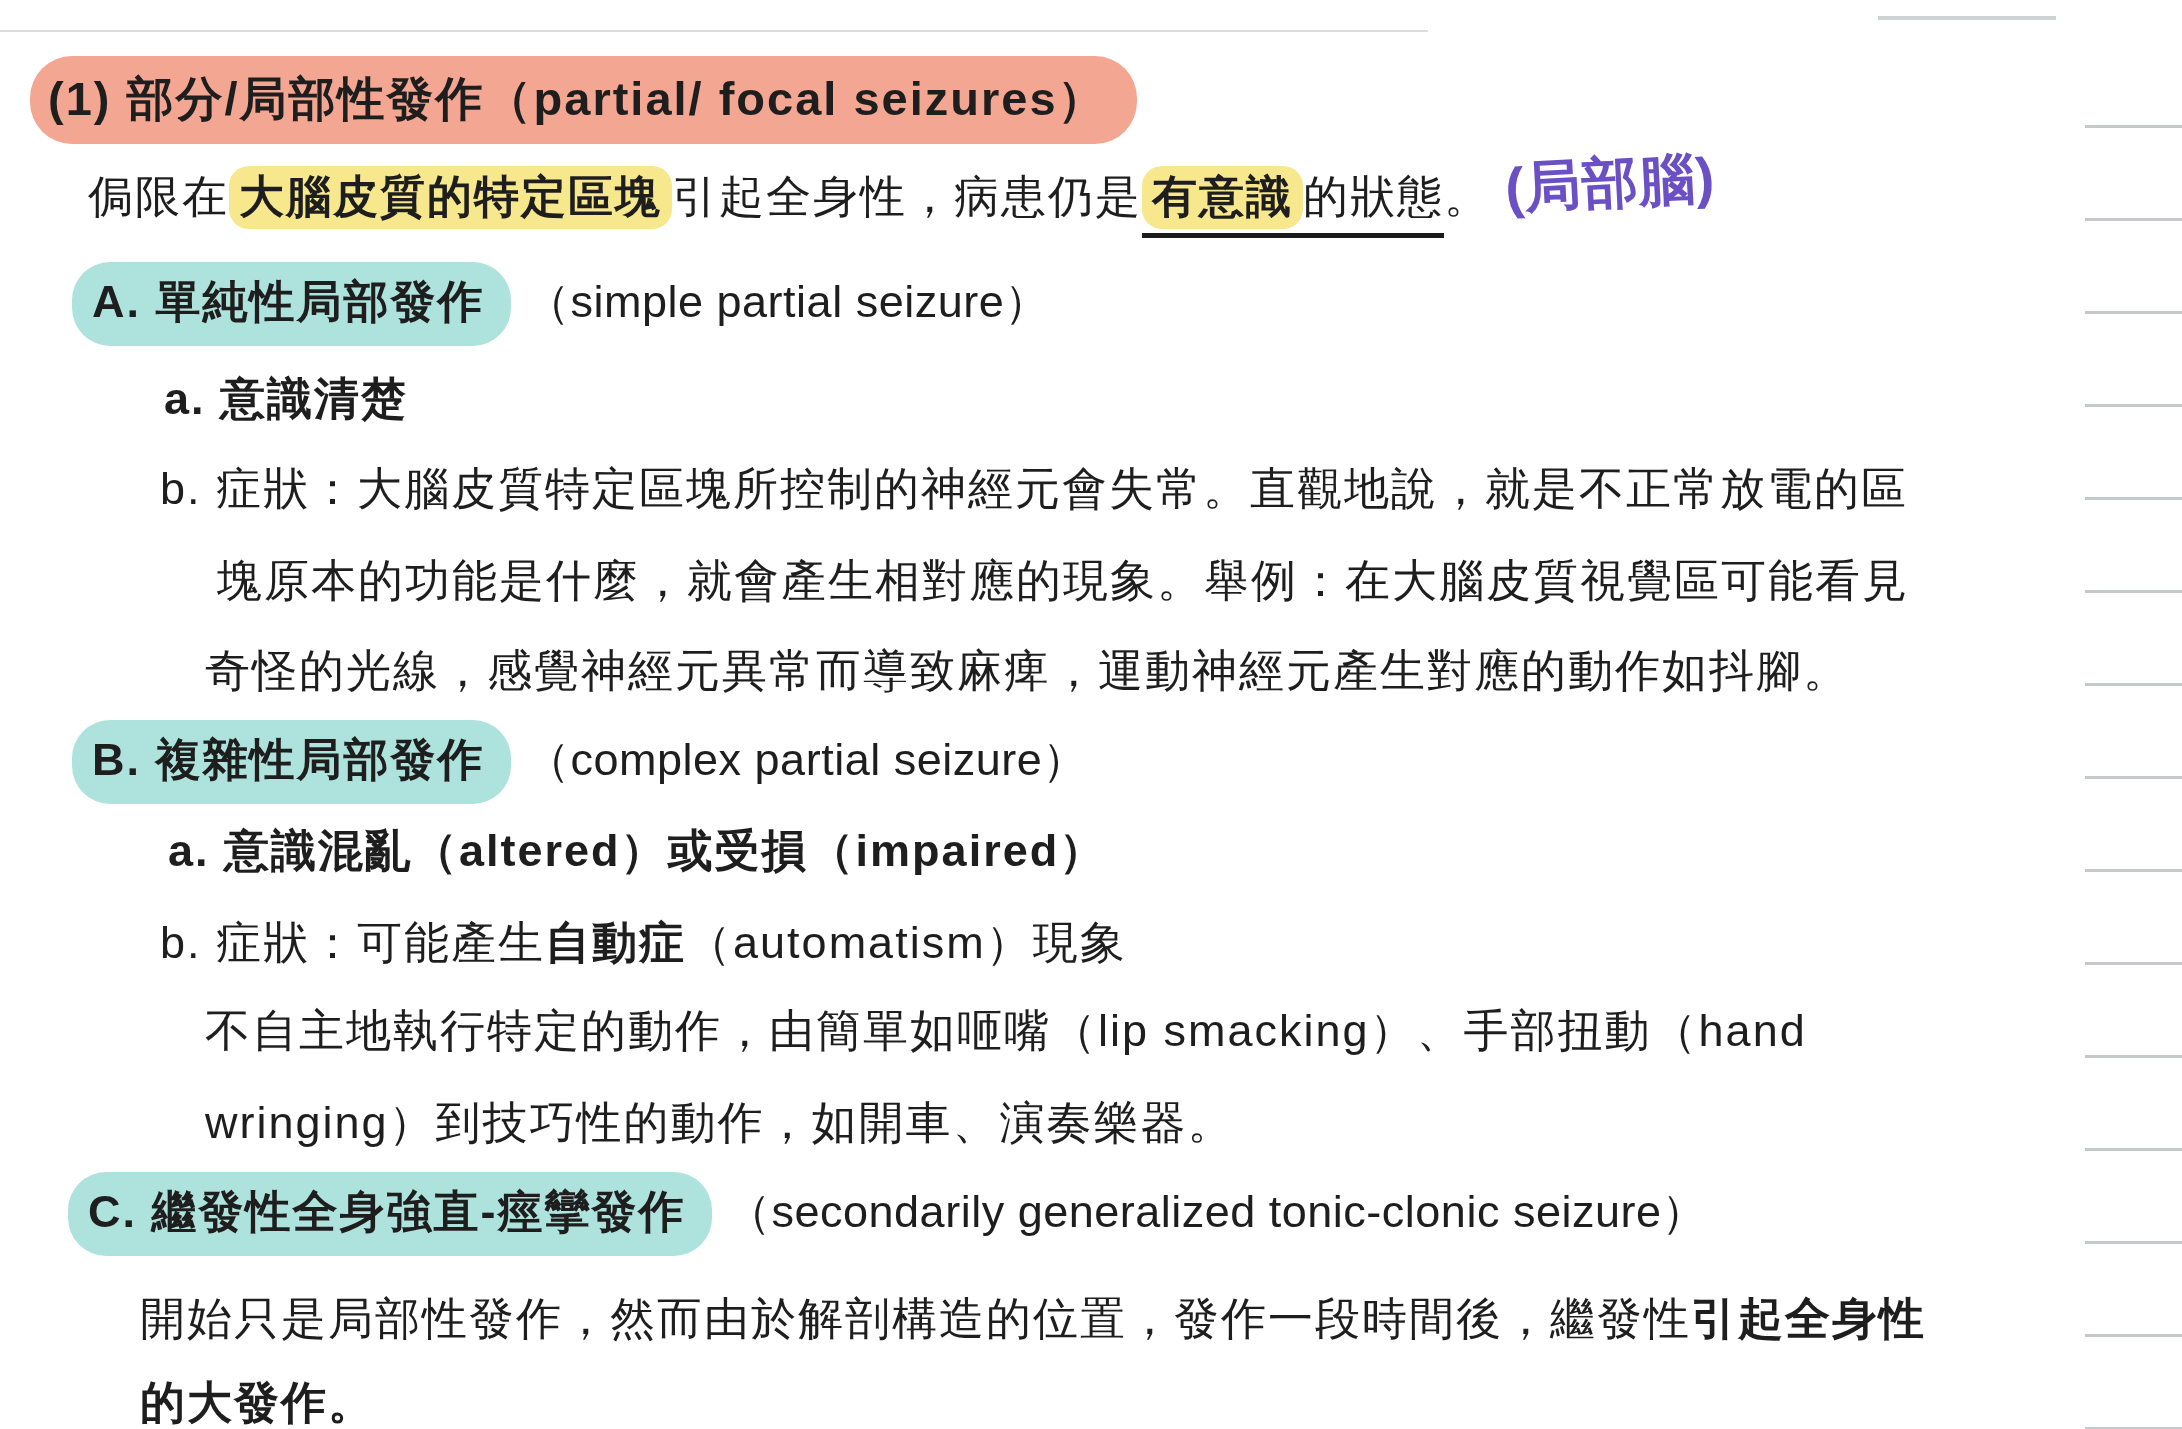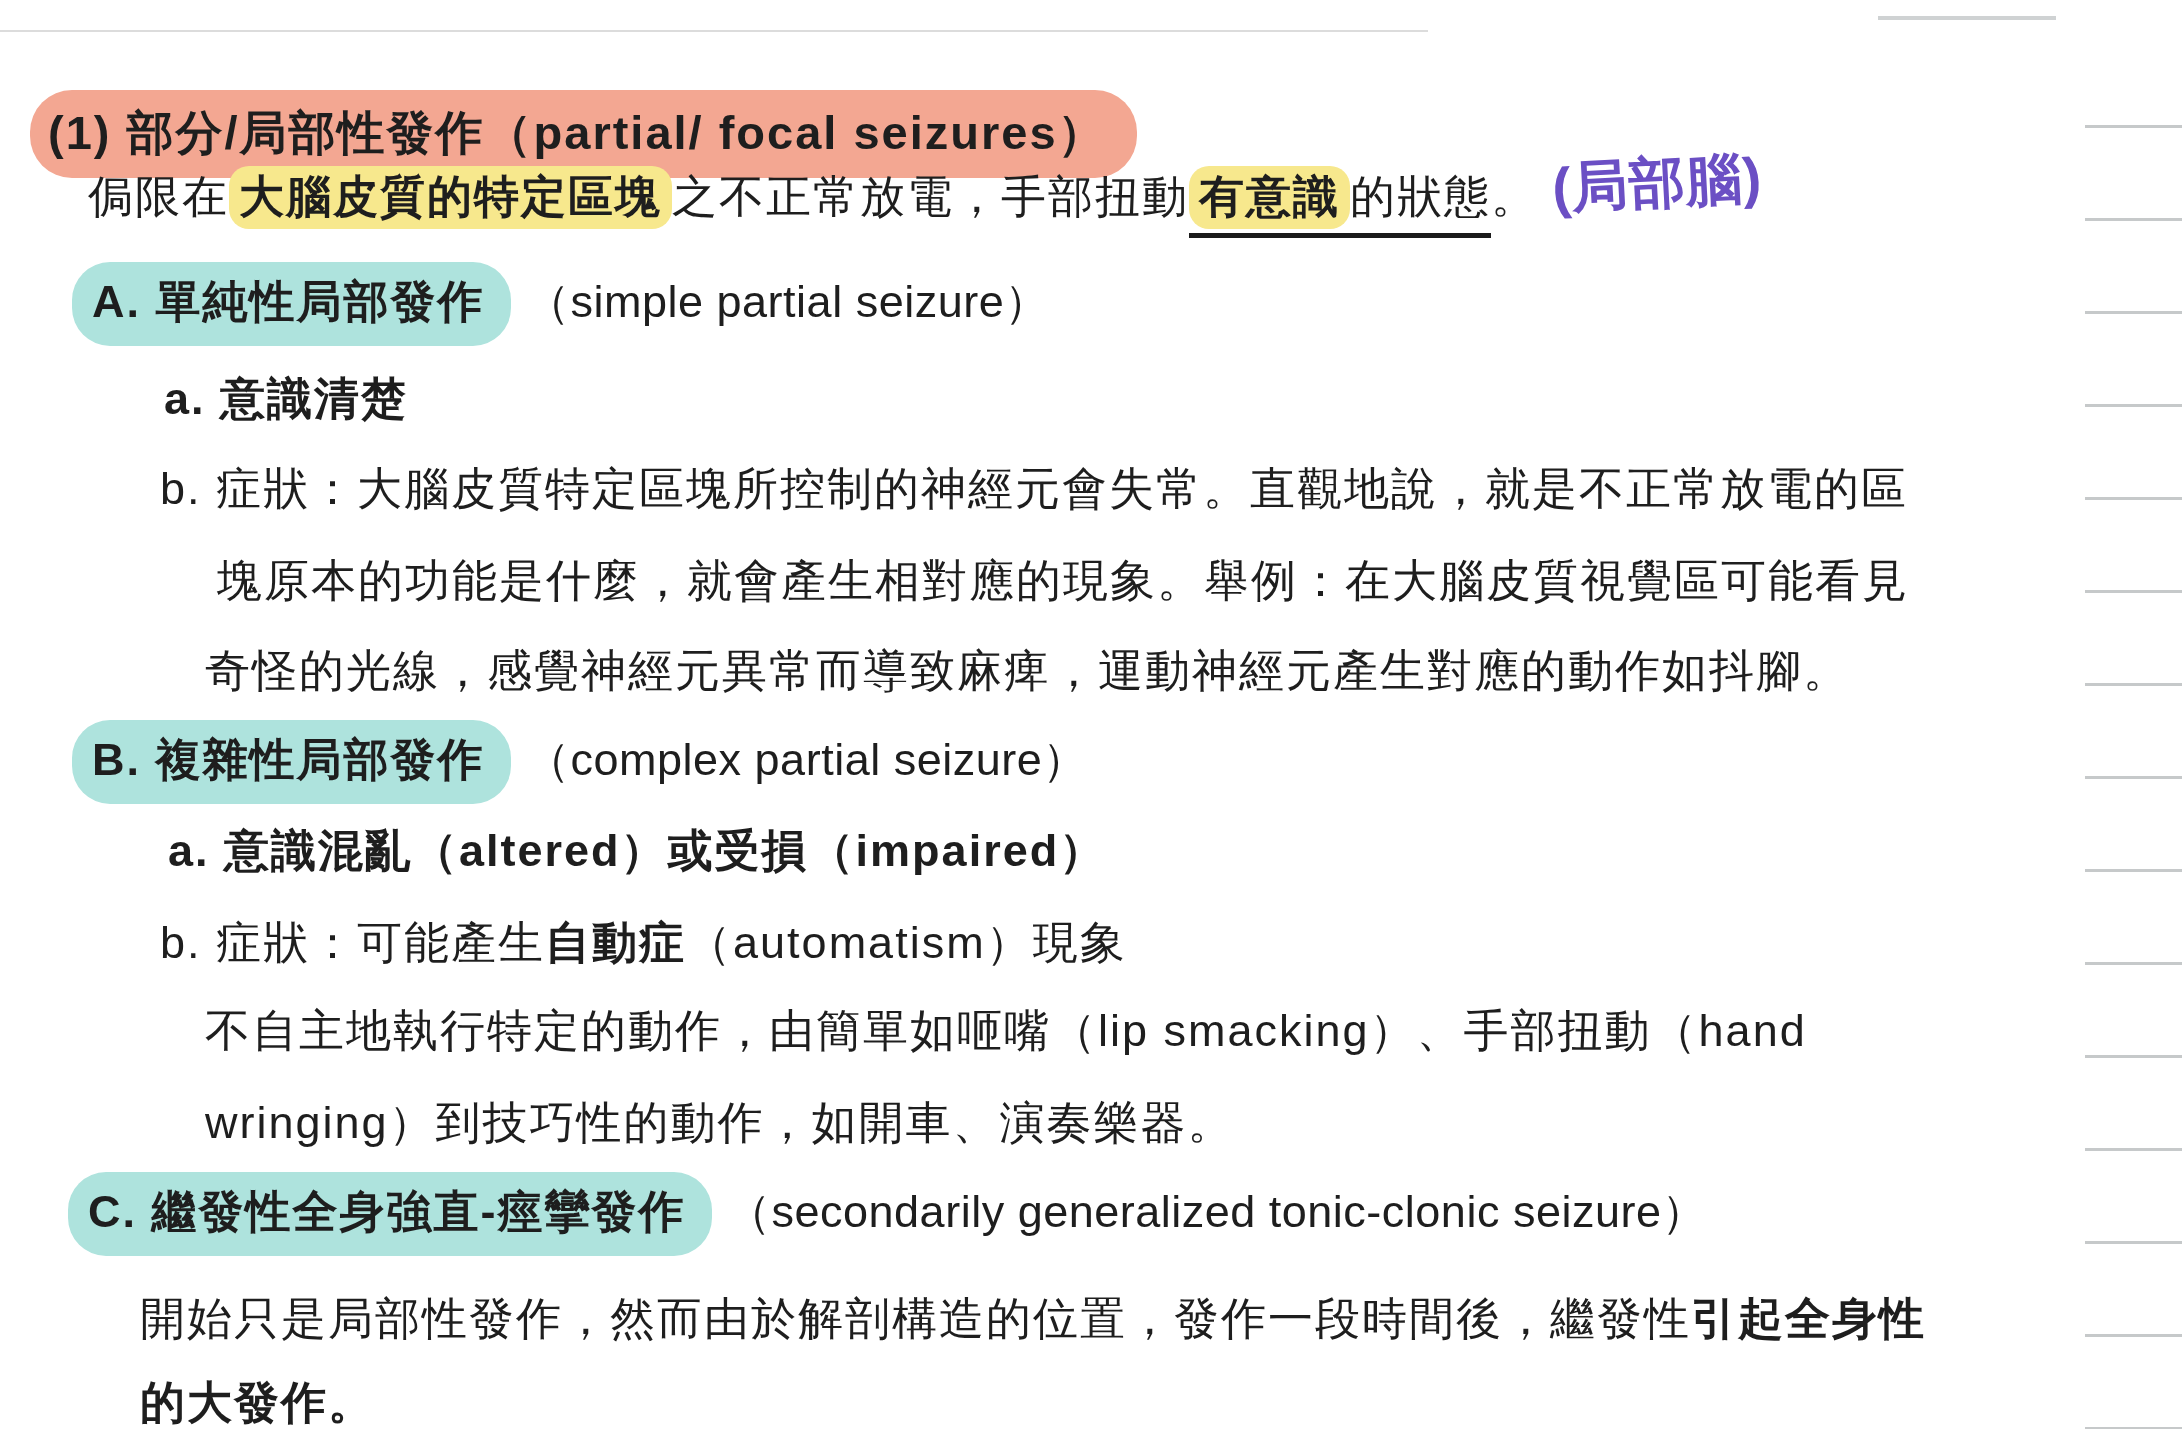--- a/index.html
+++ b/index.html
@@ -24,21 +24,21 @@
   .rule{position:absolute;left:2085px;width:97px;height:3px;background:var(--rule);}
   .line{
     position:absolute;white-space:nowrap;
     font-size:45px;line-height:62px;letter-spacing:2px;
   }
   .bold{font-weight:700;}
   .pill{display:inline-block;border-radius:38px;}
   .pill.salmon{
     background:var(--salmon);
     padding:12px 30px 14px 18px;border-radius:42px;
-    font-size:47px;font-weight:700;margin-top:34px;
+    font-size:47px;font-weight:700;
   }
   .pill.teal{
     background:var(--teal);
     padding:9px 26px 13px 20px;
     font-weight:700;
   }
   .hl-yellow{
     background:var(--yellow);
     padding:5px 10px 7px 10px;border-radius:20px;
   }
@@ -77,21 +77,21 @@
       <div class="rule" style="top: 1241px;"></div>
       <div class="rule" style="top: 1334px;"></div>
       <div class="rule" style="top: 1427px;"></div>
     </div>
 
   <div class="line" style="top:56px;left:30px;">
     <span class="pill salmon"><span>(1) 部分/局部性發作（partial/ focal seizures）</span></span>
   </div>
 
   <div class="line" style="top:162px;left:88px;">
-    <span>侷限在</span><span class="hl-yellow bold">大腦皮質的特定區塊</span><span>之不正常放電，手部扭動</span><span class="underline"><span class="hl-yellow bold">有意識</span><span>的狀態</span></span><span>。</span><span class="annotation">(局部腦)</span>
+    <span>侷限在</span><span class="hl-yellow bold">大腦皮質的特定區塊</span><span>引起全身性，病患仍是</span><span class="underline"><span class="hl-yellow bold">有意識</span><span>的狀態</span></span><span>。</span><span class="annotation">(局部腦)</span>
   </div>
 
   <div class="line" style="top:262px;left:72px;">
     <span class="pill teal">A. 單純性局部發作</span>
     <span class="en">（simple partial seizure）</span>
   </div>
 
   <div class="line bold" style="top:368px;left:164px;">
     <span>a. 意識清楚</span>
   </div>

